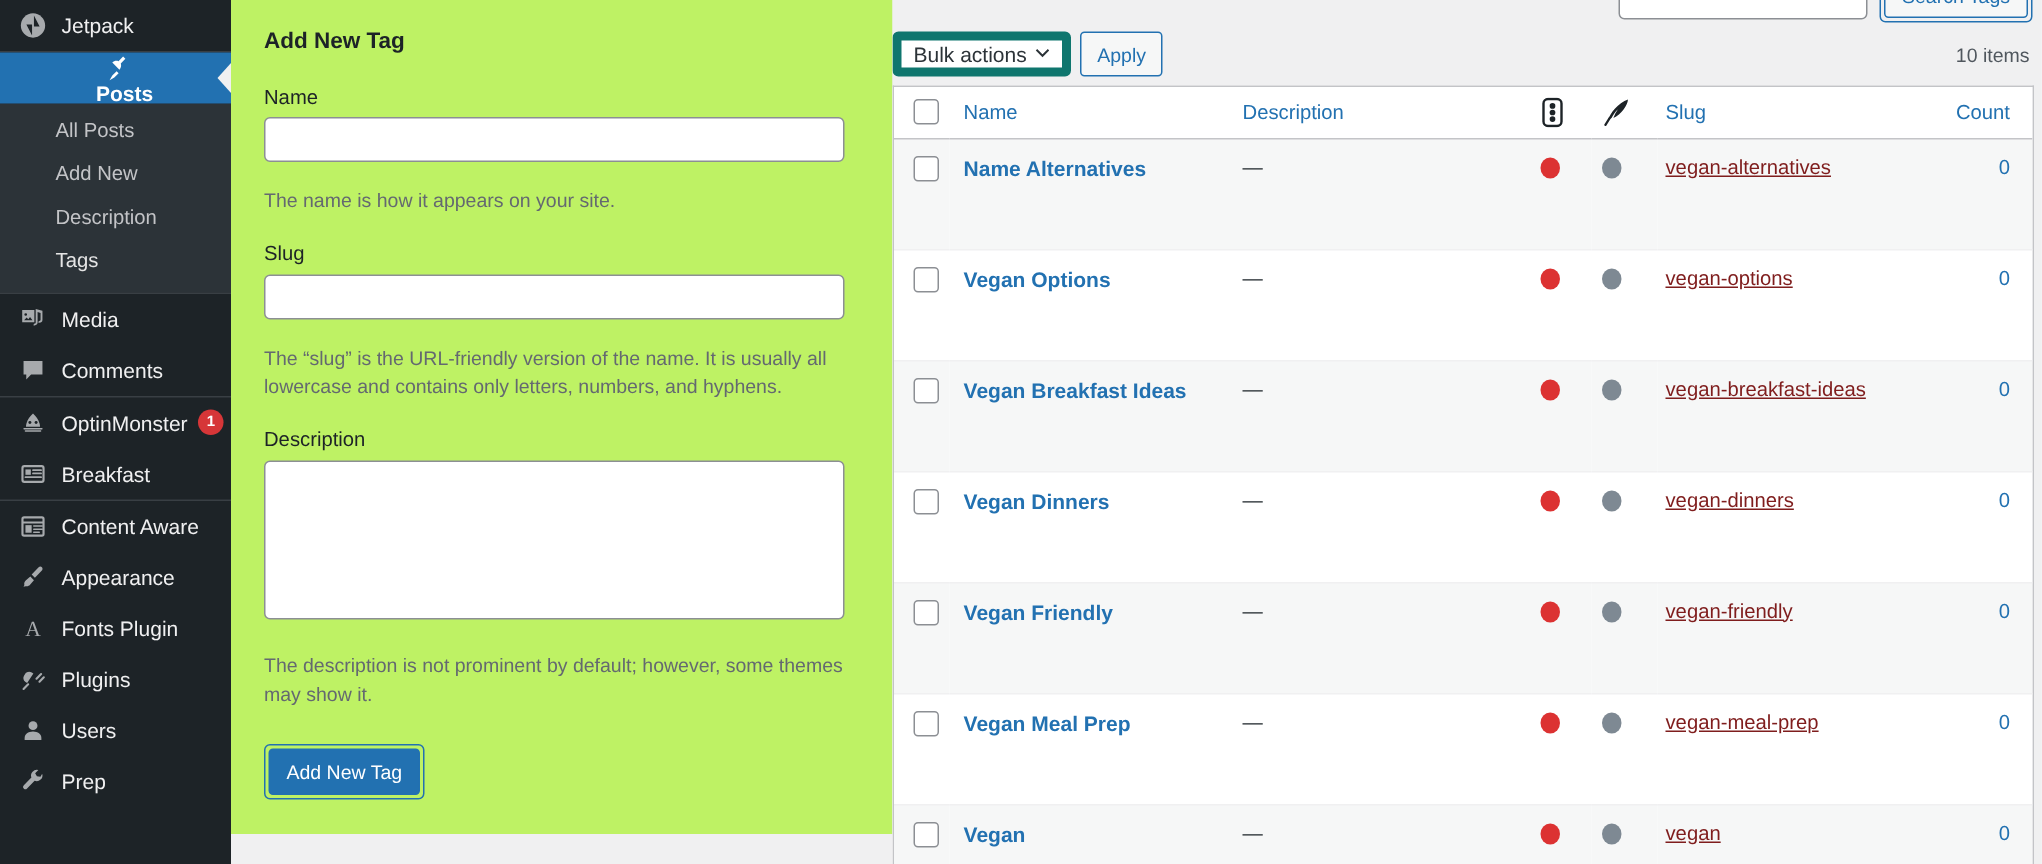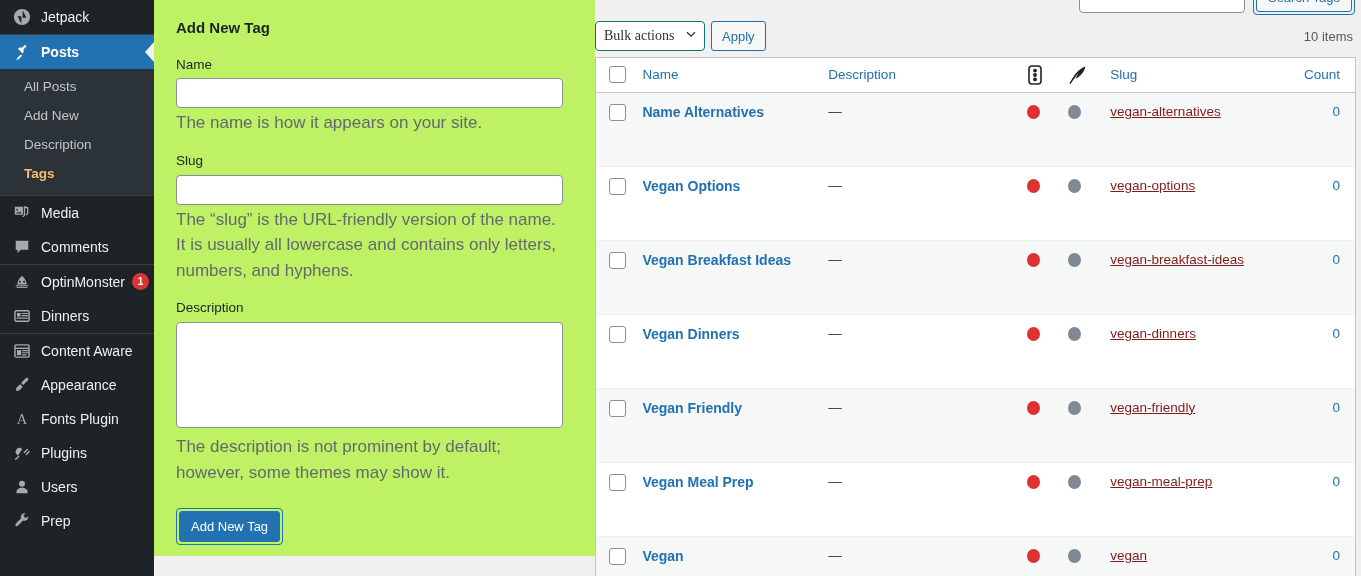--- a/index.html
+++ b/index.html
@@ -24,42 +24,42 @@
     height: 34px; padding-left: 12px; color: #f0f0f1; cursor: pointer;
   }
   .menu-item .mi-icon {
     width: 20px; min-width: 20px; height: 20px;
     display: flex; align-items: center; justify-content: center;
     margin-right: 9px; color: #a7aaad;
   }
   .menu-item .mi-icon svg { display: block; }
   .menu-item .mi-label { font-size: 14px; line-height: 1; white-space: nowrap; }
   .menu-item.current {
-    background: #2271b1; color: #fff; font-weight: 600;
+    background: #2271b1; color: #fff; font-weight: 600; flex-direction: column;
   }
   .menu-item.current .mi-icon { color: #fff; }
   .menu-item.current .mi-label { font-weight: 600; }
   .menu-arrow {
     position: absolute; right: 0; top: 0; width: 9px; height: 34px;
     display: block;
   }
   .menu-arrow:after {
     content: ""; position: absolute; right: 0; top: 7px;
     width: 0; height: 0;
     border-top: 10px solid transparent;
     border-bottom: 10px solid transparent;
     border-right: 9px solid #f0f0f1;
   }
   .menu-sep { height: 1px; background: #393f44; margin: 0; }
-  .submenu { background: #2c3338; padding: 4px 0 6px 0; }
+  .submenu { background: #2c3338; padding: 4px 0 6px 13px; }
   .submenu-item {
     display: block; padding: 5px 0 5px 24px;
     color: #c3c4c7; font-size: 13.5px; line-height: 1.4; cursor: pointer;
   }
-  .submenu-item.current { color: #fdba74; font-weight: 700; }
+  .submenu-item.current { color: #e5e5e5; font-weight: 400; }
   .badge-count {
     display: inline-flex; align-items: center; justify-content: center;
     min-width: 17px; height: 17px; border-radius: 9px;
     background: #d63638; color: #fff; font-size: 10px; font-weight: 600;
     margin-left: 7px; padding: 0 4px;
   }
 
   
   #col-left {
     width: 441px; min-width: 441px; height: 556px;
@@ -82,22 +82,22 @@
     box-shadow: 0 0 0 transparent;
   }
   .form-textarea {
     width: 387px; height: 106px;
     border: 1px solid #8c8f94; border-radius: 4px;
     background: #fff; padding: 6px 8px; font-size: 14px;
     color: #2c3338; outline: none; resize: none;
     font-family: "Liberation Sans", sans-serif;
   }
   .form-help {
-    font-size: 17px; color: #646970; line-height: 1.5;
-    margin: 2px 0 16px 0; max-width: 390px;
+    font-size: 13px; color: #646970; line-height: 1.5;
+    margin: 16px 0 16px 0; max-width: 390px;
   }
   .btn-primary-wrap {
     display: inline-block; padding: 2px;
     border: 1px solid #2271b1; border-radius: 4px; margin-top: 7px;
   }
   .btn-primary {
     display: inline-block;
     background: #2271b1; border: 1px solid #2271b1; border-radius: 3px;
     color: #fff; font-size: 13px; line-height: 1;
     padding: 8px 11px; cursor: pointer;
@@ -130,25 +130,25 @@
     padding: 7px 11px; cursor: pointer; white-space: nowrap;
     font-family: "Liberation Sans", sans-serif;
   }
 
   .tablenav {
     position: absolute; top: 20px; left: 0; right: 5px;
     height: 32px; display: flex; align-items: center;
   }
   .bulk-select {
     height: 30px; min-width: 110px;
-    border: 1px solid #0f766e; border-radius: 4px;
+    border: 6px solid #0f766e; border-radius: 4px;
     background: #fff; color: #2c3338; font-size: 14px;
     padding: 0 24px 0 8px; cursor: pointer;
     display: inline-flex; align-items: center; position: relative;
-    font-family: Liberation Serif, serif;
+    font-family: Liberation Sans, sans-serif;
   }
   .bulk-select .caret {
     position: absolute; right: 7px; top: 50%;
     transform: translateY(-50%); pointer-events: none; color: #2c3338;
   }
   .apply-btn {
     margin-left: 6px; height: 30px;
     border: 1px solid #2271b1; border-radius: 3px;
     background: #f6f7f7; color: #2271b1; font-size: 13px;
     padding: 0 10px; cursor: pointer; display: inline-flex; align-items: center;
@@ -283,21 +283,21 @@
           <span class="badge-count">1</span>
         </div>
         <div class="menu-item">
           <span class="mi-icon">
             <svg width="18" height="18" viewBox="0 0 20 20">
               <rect x="2.2" y="4.2" width="15.6" height="11.6" rx="1.4" fill="none" stroke="currentColor" stroke-width="1.6"></rect>
               <rect x="4.4" y="6.6" width="4" height="4" fill="currentColor"></rect>
               <path d="M10 7.2h6M10 9.6h6M4.4 12.4h11.6" stroke="currentColor" stroke-width="1.3" stroke-linecap="round"></path>
             </svg>
           </span>
-          <span class="mi-label">Dinners</span>
+          <span class="mi-label">Breakfast</span>
         </div>
         <div class="menu-sep"></div>
         <div class="menu-item">
           <span class="mi-icon">
             <svg width="18" height="18" viewBox="0 0 20 20">
               <rect x="2.2" y="3.2" width="15.6" height="13.6" rx="1.2" fill="none" stroke="currentColor" stroke-width="1.6"></rect>
               <path d="M2.2 7h15.6" stroke="currentColor" stroke-width="1.5"></path>
               <rect x="4.4" y="9" width="4.6" height="5.6" fill="currentColor"></rect>
               <path d="M10.6 9.6h6.2M10.6 12h6.2M10.6 14.3h4" stroke="currentColor" stroke-width="1.2" stroke-linecap="round"></path>
             </svg>

